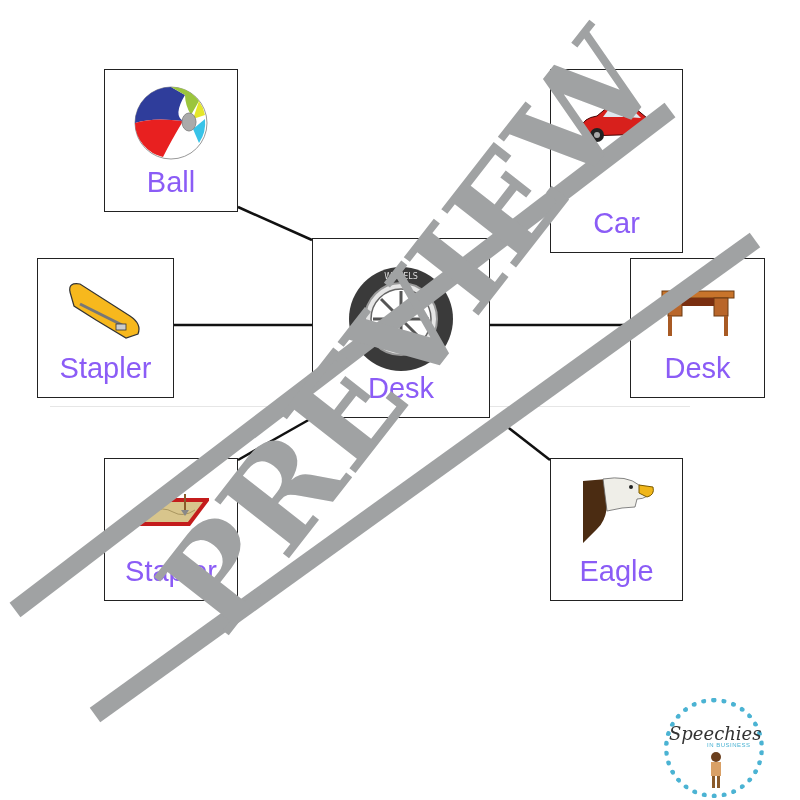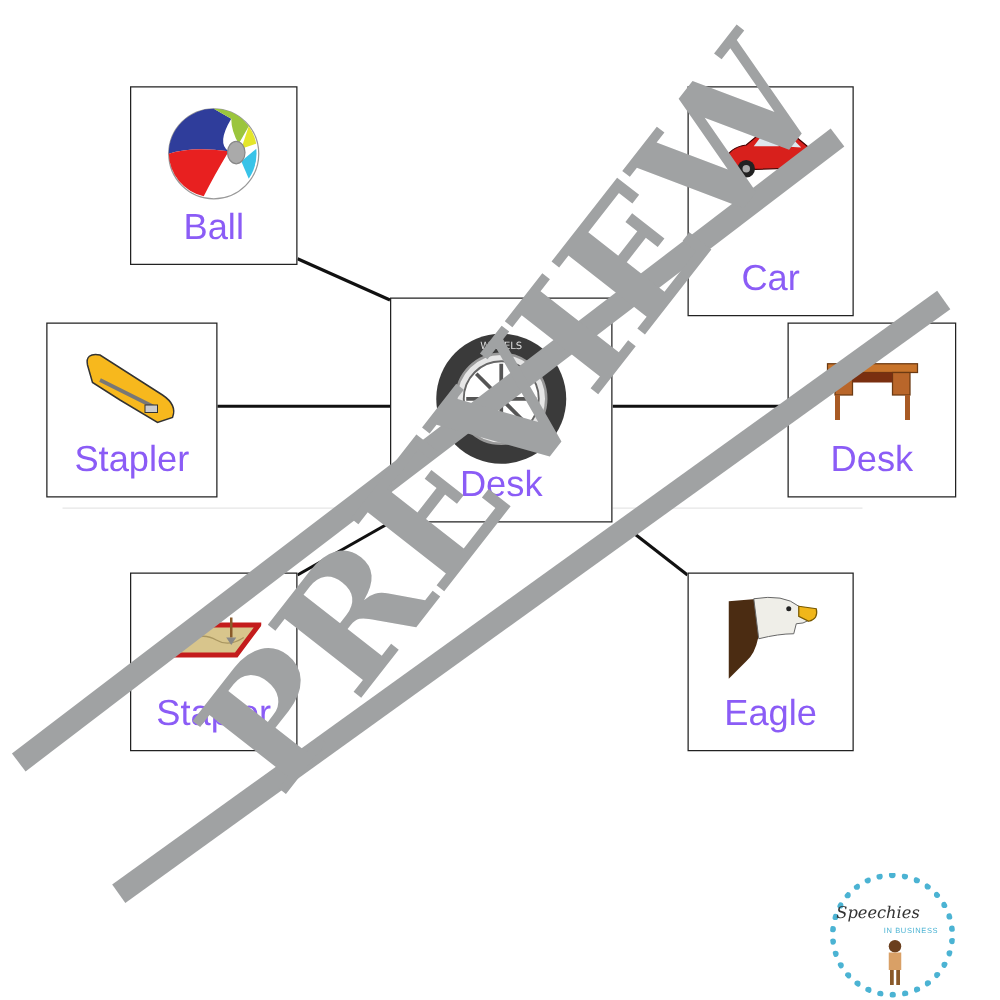--- a/index.html
+++ b/index.html
@@ -6,21 +6,21 @@
   body { width:800px; height:800px; background:#ffffff; position:relative; overflow:hidden;
          font-family:"Liberation Sans", sans-serif; }
   .card { position:absolute; background:#fff; border:1.5px solid #222; box-sizing:border-box; }
   .card .pic { position:absolute; left:0; right:0; top:10px; height:85px; display:flex; align-items:center; justify-content:center; }
   .card .label { position:absolute; left:0; right:0; bottom:12px; text-align:center; font-size:29px; color:#8b5cf6; }
   #lines { position:absolute; left:0; top:0; }
   .hrule { position:absolute; left:50px; top:406px; width:640px; height:1px; background:#e6e6e6; }
   .watermark { position:absolute; left:0; top:0; pointer-events:none; }
   .logo { position:absolute; left:664px; top:698px; width:100px; height:100px; border-radius:50%;
           border:5px dotted #4bb3d3; box-sizing:border-box; background:#fff; }
-  .logo .t1 { position:absolute; left:0; right:0; top:20px; text-align:left; font-family:"DejaVu Serif", serif; font-style:italic; font-size:13px; color:#333; }
+  .logo .t1 { position:absolute; left:0; right:0; top:20px; text-align:center; font-family:"DejaVu Serif", serif; font-style:italic; font-size:18px; color:#333; }
   .logo .t2 { position:absolute; left:38px; top:39px; font-size:6px; color:#4bb3d3; letter-spacing:0.5px; }
 </style>
 </head>
 <body>
 
 <svg id="lines" width="800" height="800">
   <line x1="238" y1="207" x2="312" y2="240" stroke="#111" stroke-width="2.5"></line>
   <line x1="490" y1="240" x2="550" y2="207" stroke="#111" stroke-width="2.5"></line>
   <line x1="171" y1="325" x2="312" y2="325" stroke="#111" stroke-width="2.5"></line>
   <line x1="490" y1="325" x2="630" y2="325" stroke="#111" stroke-width="2.5"></line>

